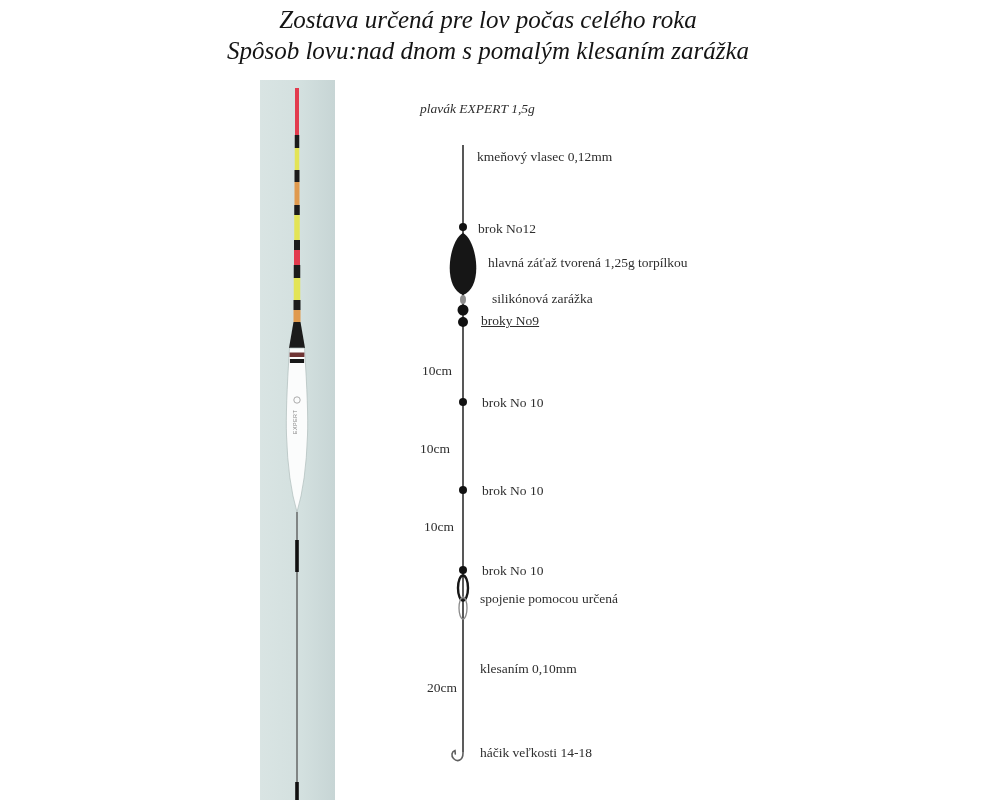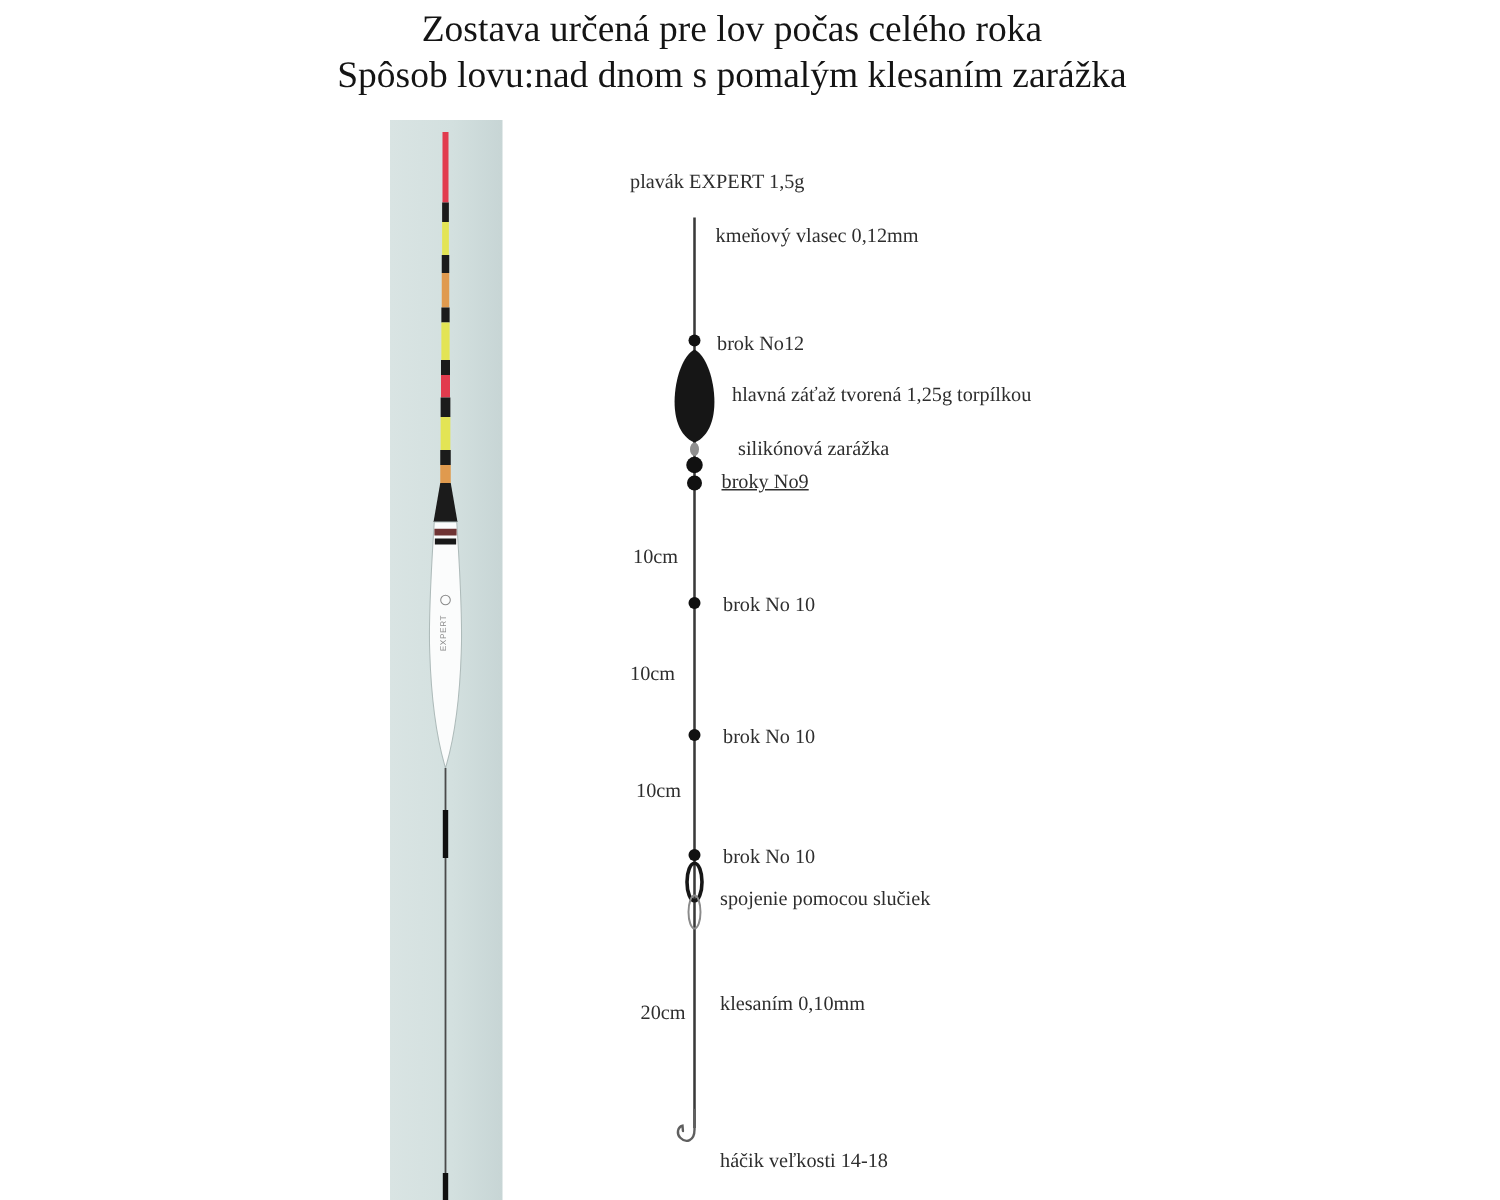--- a/index.html
+++ b/index.html
@@ -1,19 +1,19 @@
 <!DOCTYPE html>
 <html style="--strip-bg: #d3e0df; --antenna-red: #e23b4e; --antenna-yellow: #e3e455; --antenna-orange: #e09a4e; --antenna-black: #1b1b1b; --body-white: #fbfcfc; --ring-maroon: #6f3434; --line-ink: #3a3a3a; --text-ink: #2e2e2e;"><head>
 <meta charset="utf-8">
 <style>
   html,body{margin:0;padding:0;background:#ffffff;}
   #page{position:relative;width:1000px;height:800px;background:#fff;overflow:hidden;
         font-family:"Liberation Serif", serif;color:var(--text-ink,#2e2e2e);}
   
-  #title{position:absolute;left:0;top:4px;width:976px;text-align:center;}
+  #title{position:absolute;left:0;top:4px;width:976px;text-align:center;font-style:italic;}
   #title .t-line{font-size:25px;line-height:31px;color:#141414;}
   
   #strip{position:absolute;left:260px;top:80px;width:75px;height:720px;
          background:linear-gradient(90deg,#d9e4e3 0%,var(--strip-bg,#d3e0df) 55%,#c7d5d5 100%);}
   #strip svg{display:block;}
   .band-red{fill:var(--antenna-red,#e23b4e);}
   .band-yellow{fill:var(--antenna-yellow,#e3e455);}
   .band-orange{fill:var(--antenna-orange,#e09a4e);}
   .band-black{fill:var(--antenna-black,#1b1b1b);}
   .float-body{fill:var(--body-white,#fbfcfc);stroke:#aebbba;stroke-width:0.7;}
@@ -95,31 +95,31 @@
       <circle class="rig-dot" cx="63" cy="302" r="4"></circle>
       <circle class="rig-dot" cx="63" cy="390" r="4"></circle>
       <circle class="rig-dot" cx="63" cy="470" r="4"></circle>
       <g>
         <ellipse class="loop1" cx="63" cy="488" rx="5" ry="12.5"></ellipse>
         <ellipse class="loop2" cx="63" cy="508" rx="4" ry="11"></ellipse>
       </g>
       <path class="hook" d="M 63,640 L 63,653 C 63,660.5 57.5,662.5 53.5,658.5 C 51,656 51.5,651.5 55,650.5 L 55.3,654"></path>
     </svg>
 
-    <div class="lbl" style="left:20px; top:13px;">plavák EXPERT 1,5g</div>
+    <div class="lbl" style="left:20px; top:1px;font-style:italic;">plavák EXPERT 1,5g</div>
     <div class="lbl" style="left:77px; top:49px;">kmeňový vlasec 0,12mm</div>
     <div class="lbl" style="left:78px; top:121px;">brok No12</div>
     <div class="lbl" style="left:88px; top:155px;">hlavná záťaž tvorená 1,25g torpílkou</div>
     <div class="lbl" style="left:92px; top:191px;">silikónová zarážka</div>
     <div class="lbl" style="left:81px; top:213px;text-decoration:underline;">broky No9</div>
     <div class="lbl" style="left:22px; top:263px;">10cm</div>
     <div class="lbl" style="left:82px; top:295px;">brok No 10</div>
     <div class="lbl" style="left:20px; top:341px;">10cm</div>
     <div class="lbl" style="left:82px; top:383px;">brok No 10</div>
     <div class="lbl" style="left:24px; top:419px;">10cm</div>
     <div class="lbl" style="left:82px; top:463px;">brok No 10</div>
-    <div class="lbl" style="left:80px; top:491px;">spojenie pomocou slučiek</div>
-    <div class="lbl" style="left:27px; top:567px;">20cm</div>
+    <div class="lbl" style="left:80px; top:491px;">spojenie pomocou určená</div>
+    <div class="lbl" style="left:27px; top:580px;">20cm</div>
     <div class="lbl" style="left:80px; top:561px;">klesaním 0,10mm</div>
-    <div class="lbl" style="left:80px; top:666px;">háčik veľkosti 14-18</div>
+    <div class="lbl" style="left:80px; top:645px;">háčik veľkosti 14-18</div>
   </div>
 
 </div>
 
 </body></html>

